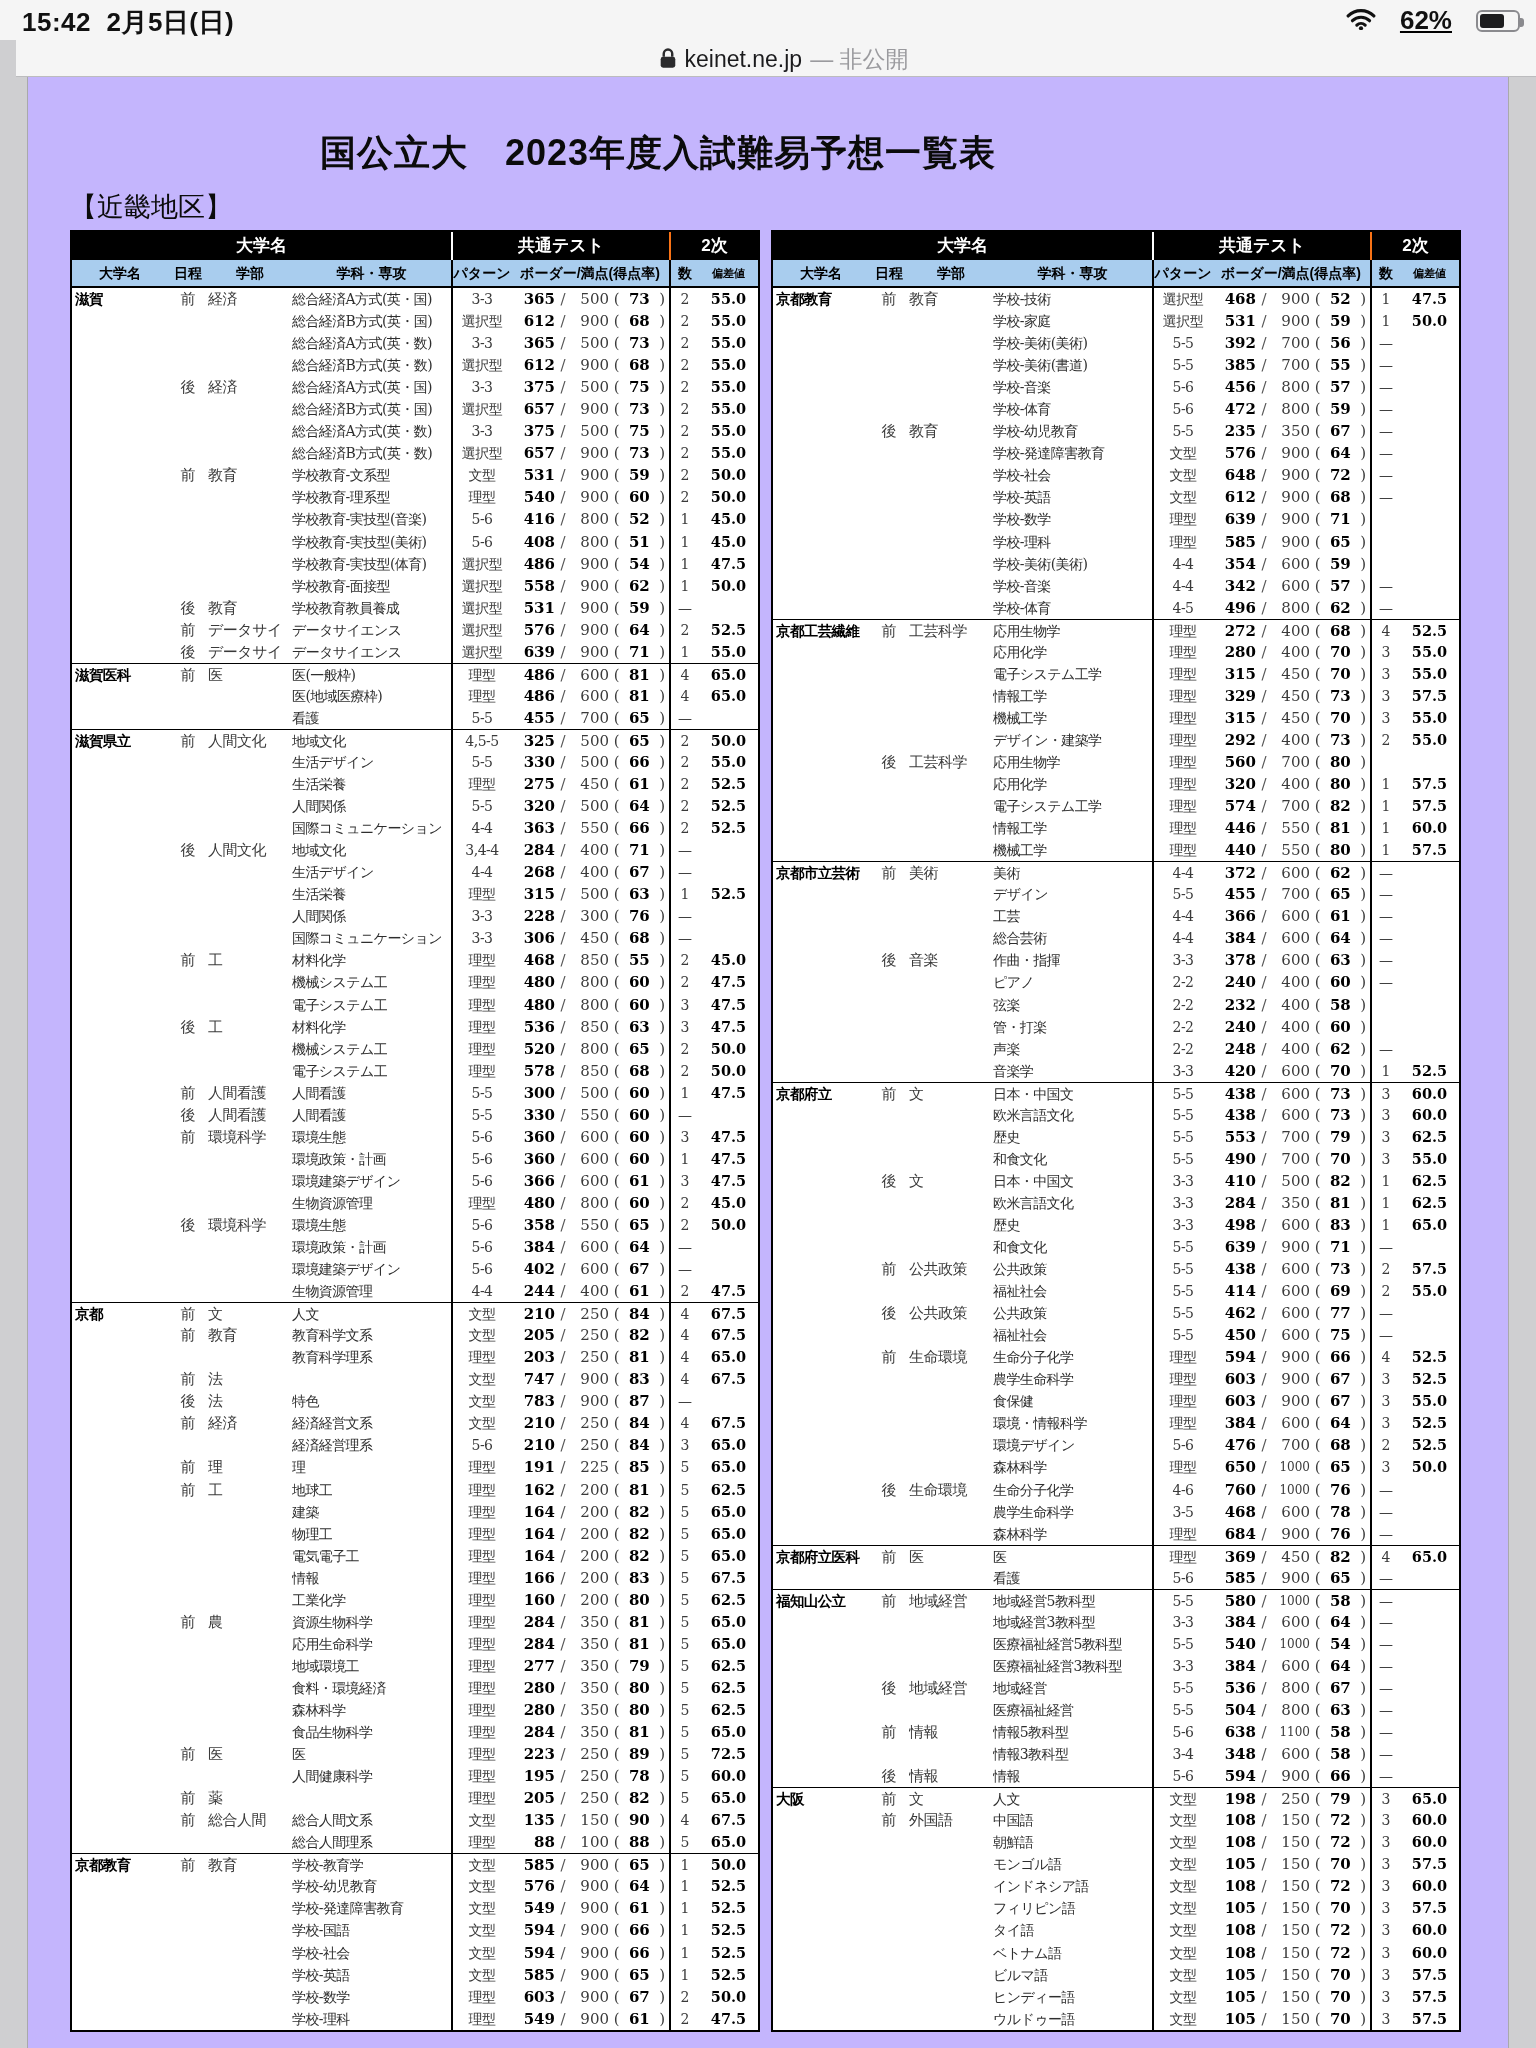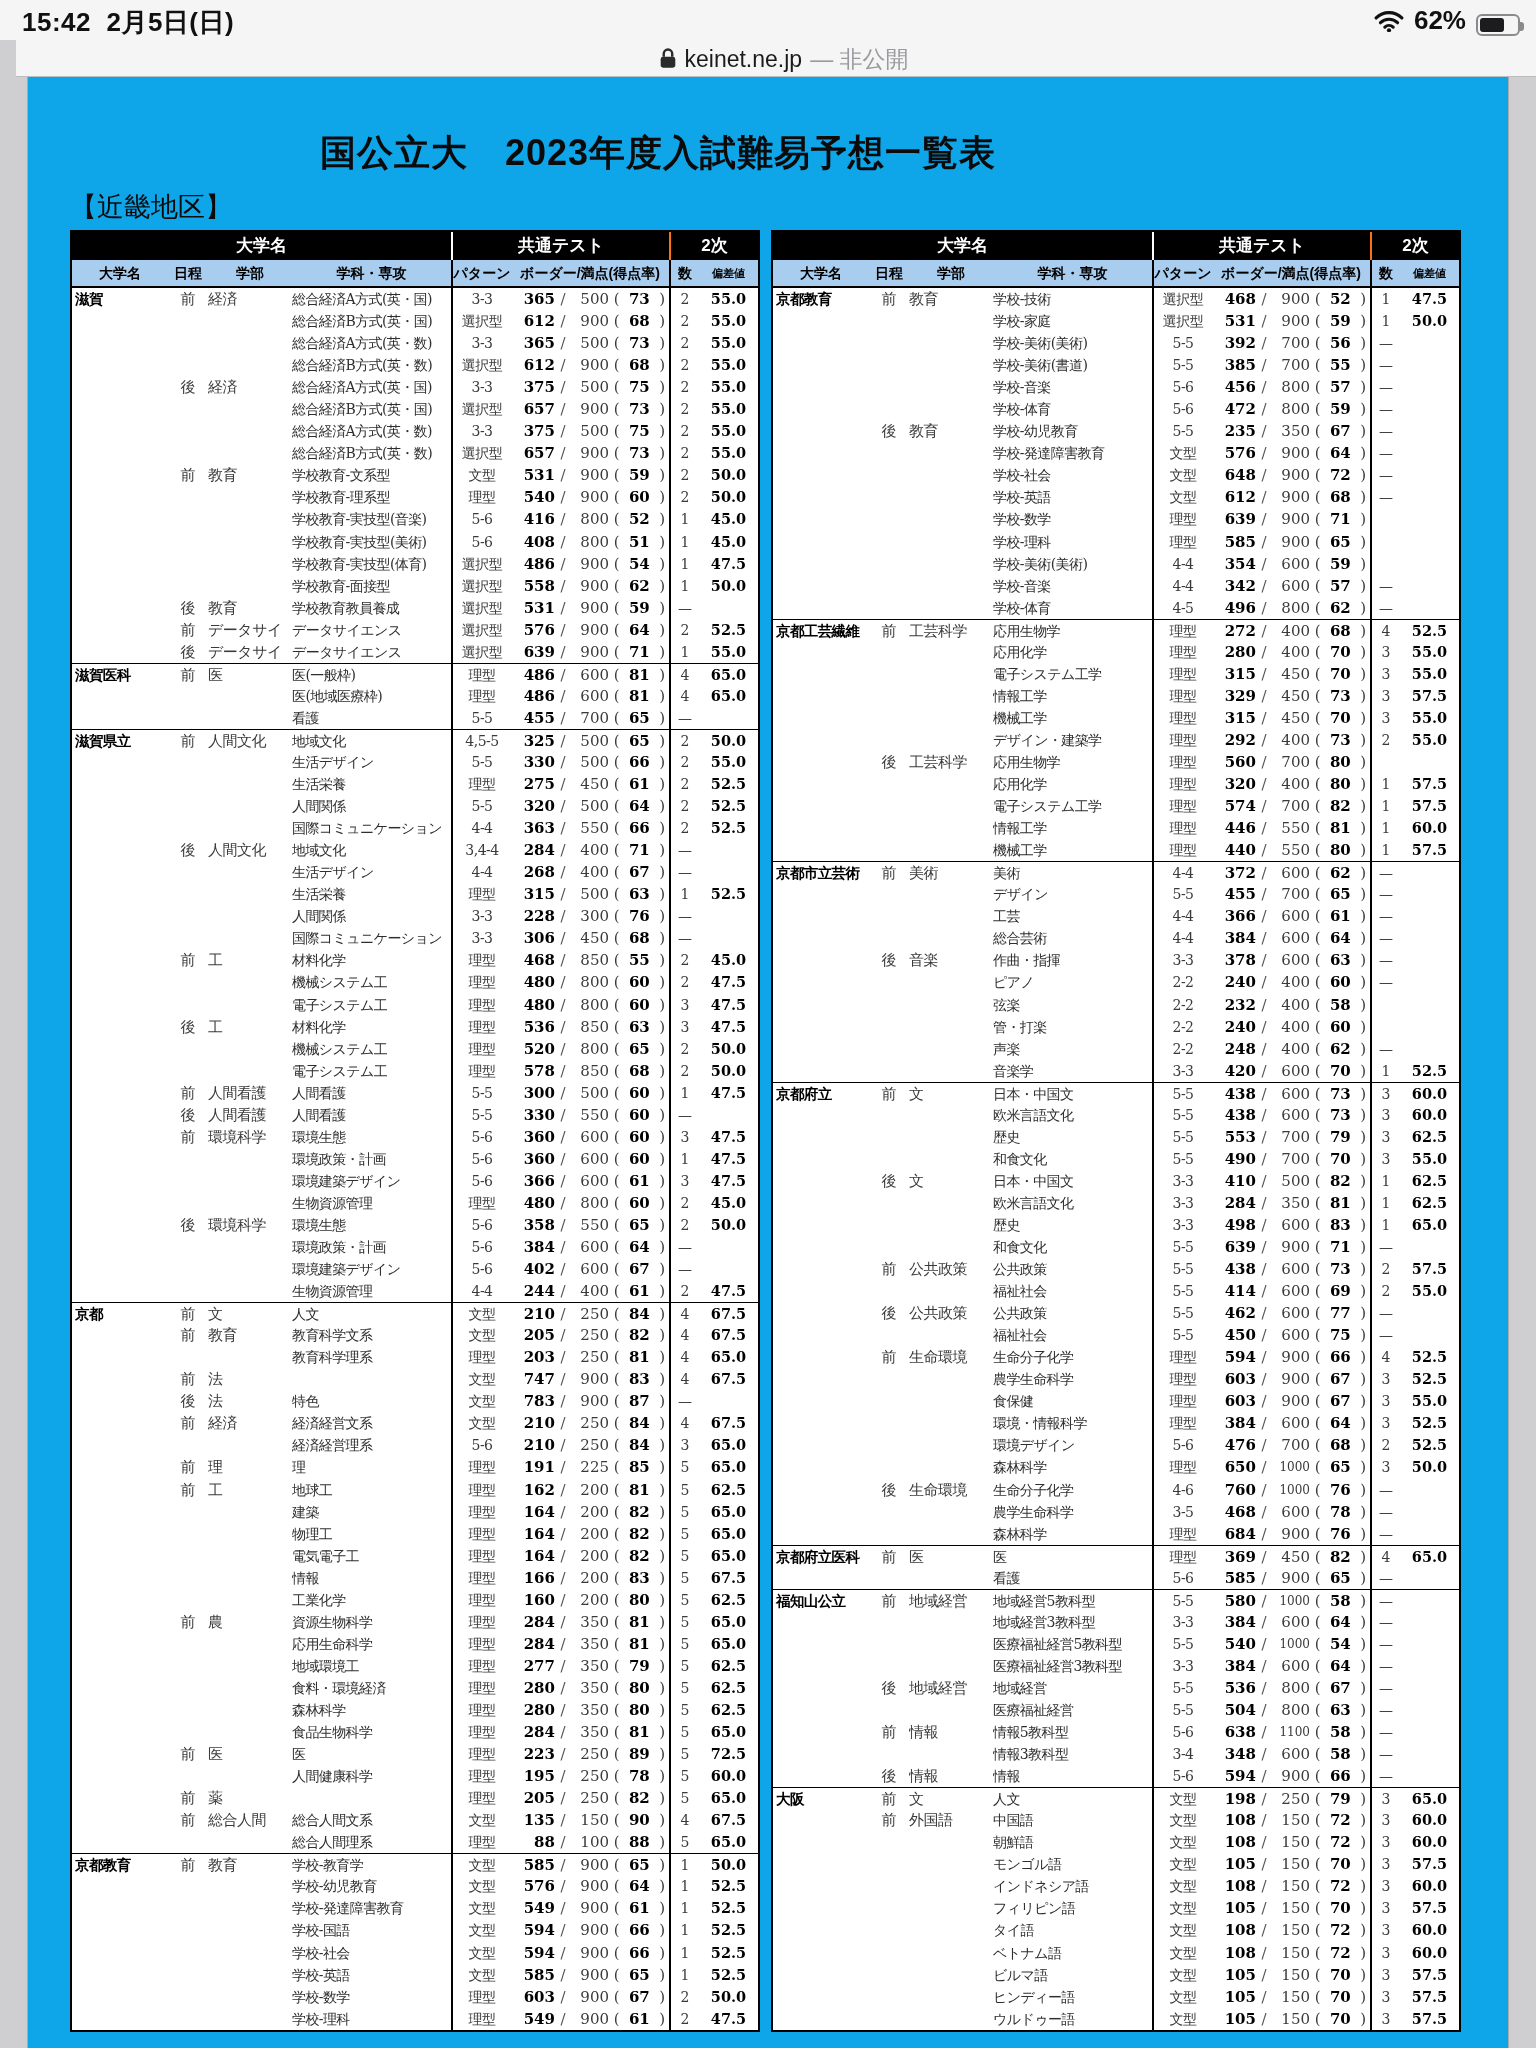--- a/index.html
+++ b/index.html
@@ -1,34 +1,34 @@
 <!DOCTYPE html>
 <html><head>
 <meta charset="utf-8">
 <style>
   * { margin:0; padding:0; box-sizing:border-box; }
   html,body { width:1536px; height:2048px; overflow:hidden; background:#cfcfd1; font-family:"Liberation Sans", sans-serif; }
 
   
   .statusbar { position:absolute; left:0; top:0; width:1536px; height:40px; background:#f5f5f5; }
   .sb-left { position:absolute; left:22px; top:5px; font-size:26px; font-weight:600; color:#111; letter-spacing:.5px; }
-  .sb-right { position:absolute; right:16px; top:5px; display:flex; align-items:flex-end; gap:10px; }
+  .sb-right { position:absolute; right:16px; top:5px; display:flex; align-items:center; gap:24px;text-decoration:underline; }
   .sb-batt-pct { font-size:26px; font-weight:600; color:#111; }
   .batt { position:relative; width:44px; height:22px; border:2px solid #8a8a8e; border-radius:6px; }
   .batt-fill { position:absolute; left:2px; top:2px; bottom:2px; width:24px; background:#1c1c1e; border-radius:3px; }
   .batt-nub { position:absolute; right:-6px; top:6px; width:4px; height:9px; background:#8a8a8e; border-radius:0 3px 3px 0; }
 
   
   .urlbar { position:absolute; left:0; top:40px; width:1536px; height:37px; background:#f5f5f5; border-bottom:1px solid #bcbcbe;margin-left:16px; }
   .url-pill { position:absolute; left:50%; top:4px; transform:translateX(-50%); display:flex; align-items:center; gap:8px; }
   .url-host { font-size:23px; color:#1b1b1d; }
   .url-priv { font-size:23px; color:#9a9a9e; }
 
   
-  .page { position:absolute; left:27px; top:77px; width:1482px; height:1971px; background:#0ea5e9; border-left:1px solid #a9a9ab; border-right:1px solid #a9a9ab; }
+  .page { position:absolute; left:27px; top:77px; width:1482px; height:1971px; background:#c4b5fd; border-left:1px solid #a9a9ab; border-right:1px solid #a9a9ab; }
   .doc-title { position:absolute; left:292px; top:52px; font-size:36px; font-weight:bold; color:#0b0b0b; letter-spacing:1px; white-space:nowrap; }
   .region { position:absolute; left:42px; top:112px; font-size:27px; font-weight:normal; color:#0b0b0b; }
   .tables { position:absolute; left:42px; top:153px; display:flex; gap:11px; }
 
   
   .utable { width:690px; border:2px solid #000; background:#fff; }
   .thead-a { display:flex; height:28px; background:#000; }
   .ha { color:#fff; font-weight:bold; font-size:17px; text-align:center; line-height:28px; overflow:hidden; }
   .ha1 { width:379px; }
   .ha2 { width:218px; border-left:2px solid #fff; }

